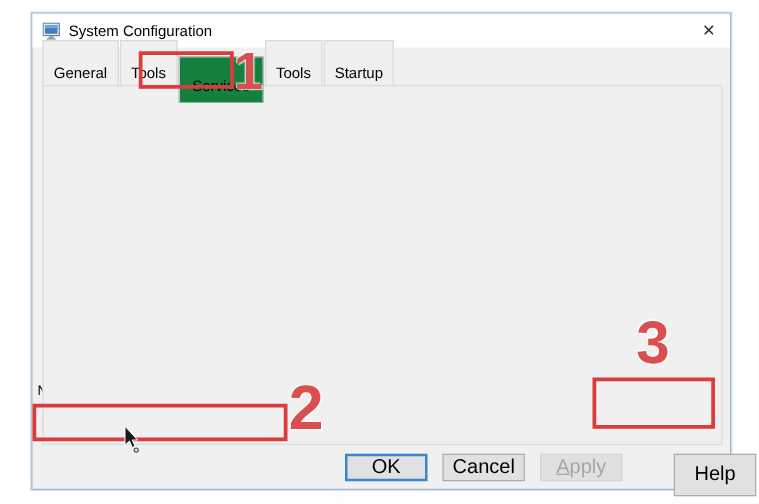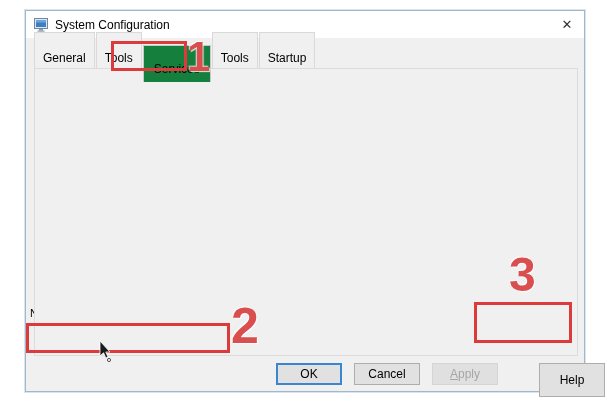--- a/index.html
+++ b/index.html
@@ -83,21 +83,21 @@
   .hide-row{position:absolute;left:8px;top:319px;display:flex;align-items:center;}
   .hide-cb{
     width:11px;height:11px;border:1px solid #707070;background:#fff;display:inline-block;
     font-size:11px;line-height:10px;color:#2f80d4;text-align:center;margin-right:5px;
   }
   .hide-label{
     font-size:11px;color:#000;border:1px dotted #777;padding:1px 3px;white-space:nowrap;
   }
   
   .btn{
-    position:absolute;font-size:12px;color:#000;background:#e1e1e1;border:1px solid #adadad;
+    position:absolute;font-size:16px;color:#000;background:#e1e1e1;border:1px solid #adadad;
     display:flex;align-items:center;justify-content:center;box-sizing:border-box;
   }
   .btn.disabled{background:#e0e0e0;border-color:#d5d5d5;color:#a6a6a6;}
   .btn-enable{left:362px;top:299px;width:81px;height:26px;}
   .btn-disable{left:457px;top:299px;width:78px;height:26px;}
   .btn-ok{left:250px;top:352px;width:66px;height:22px;border:2px solid #3a87cf;}
   .btn-cancel{left:328px;top:352px;width:66px;height:22px;text-align:center;}
   .btn-apply{left:406px;top:352px;width:66px;height:22px;}
   .btn-help{left:513px;top:352px;width:66px;height:34px;}
   u{text-decoration:underline;}

